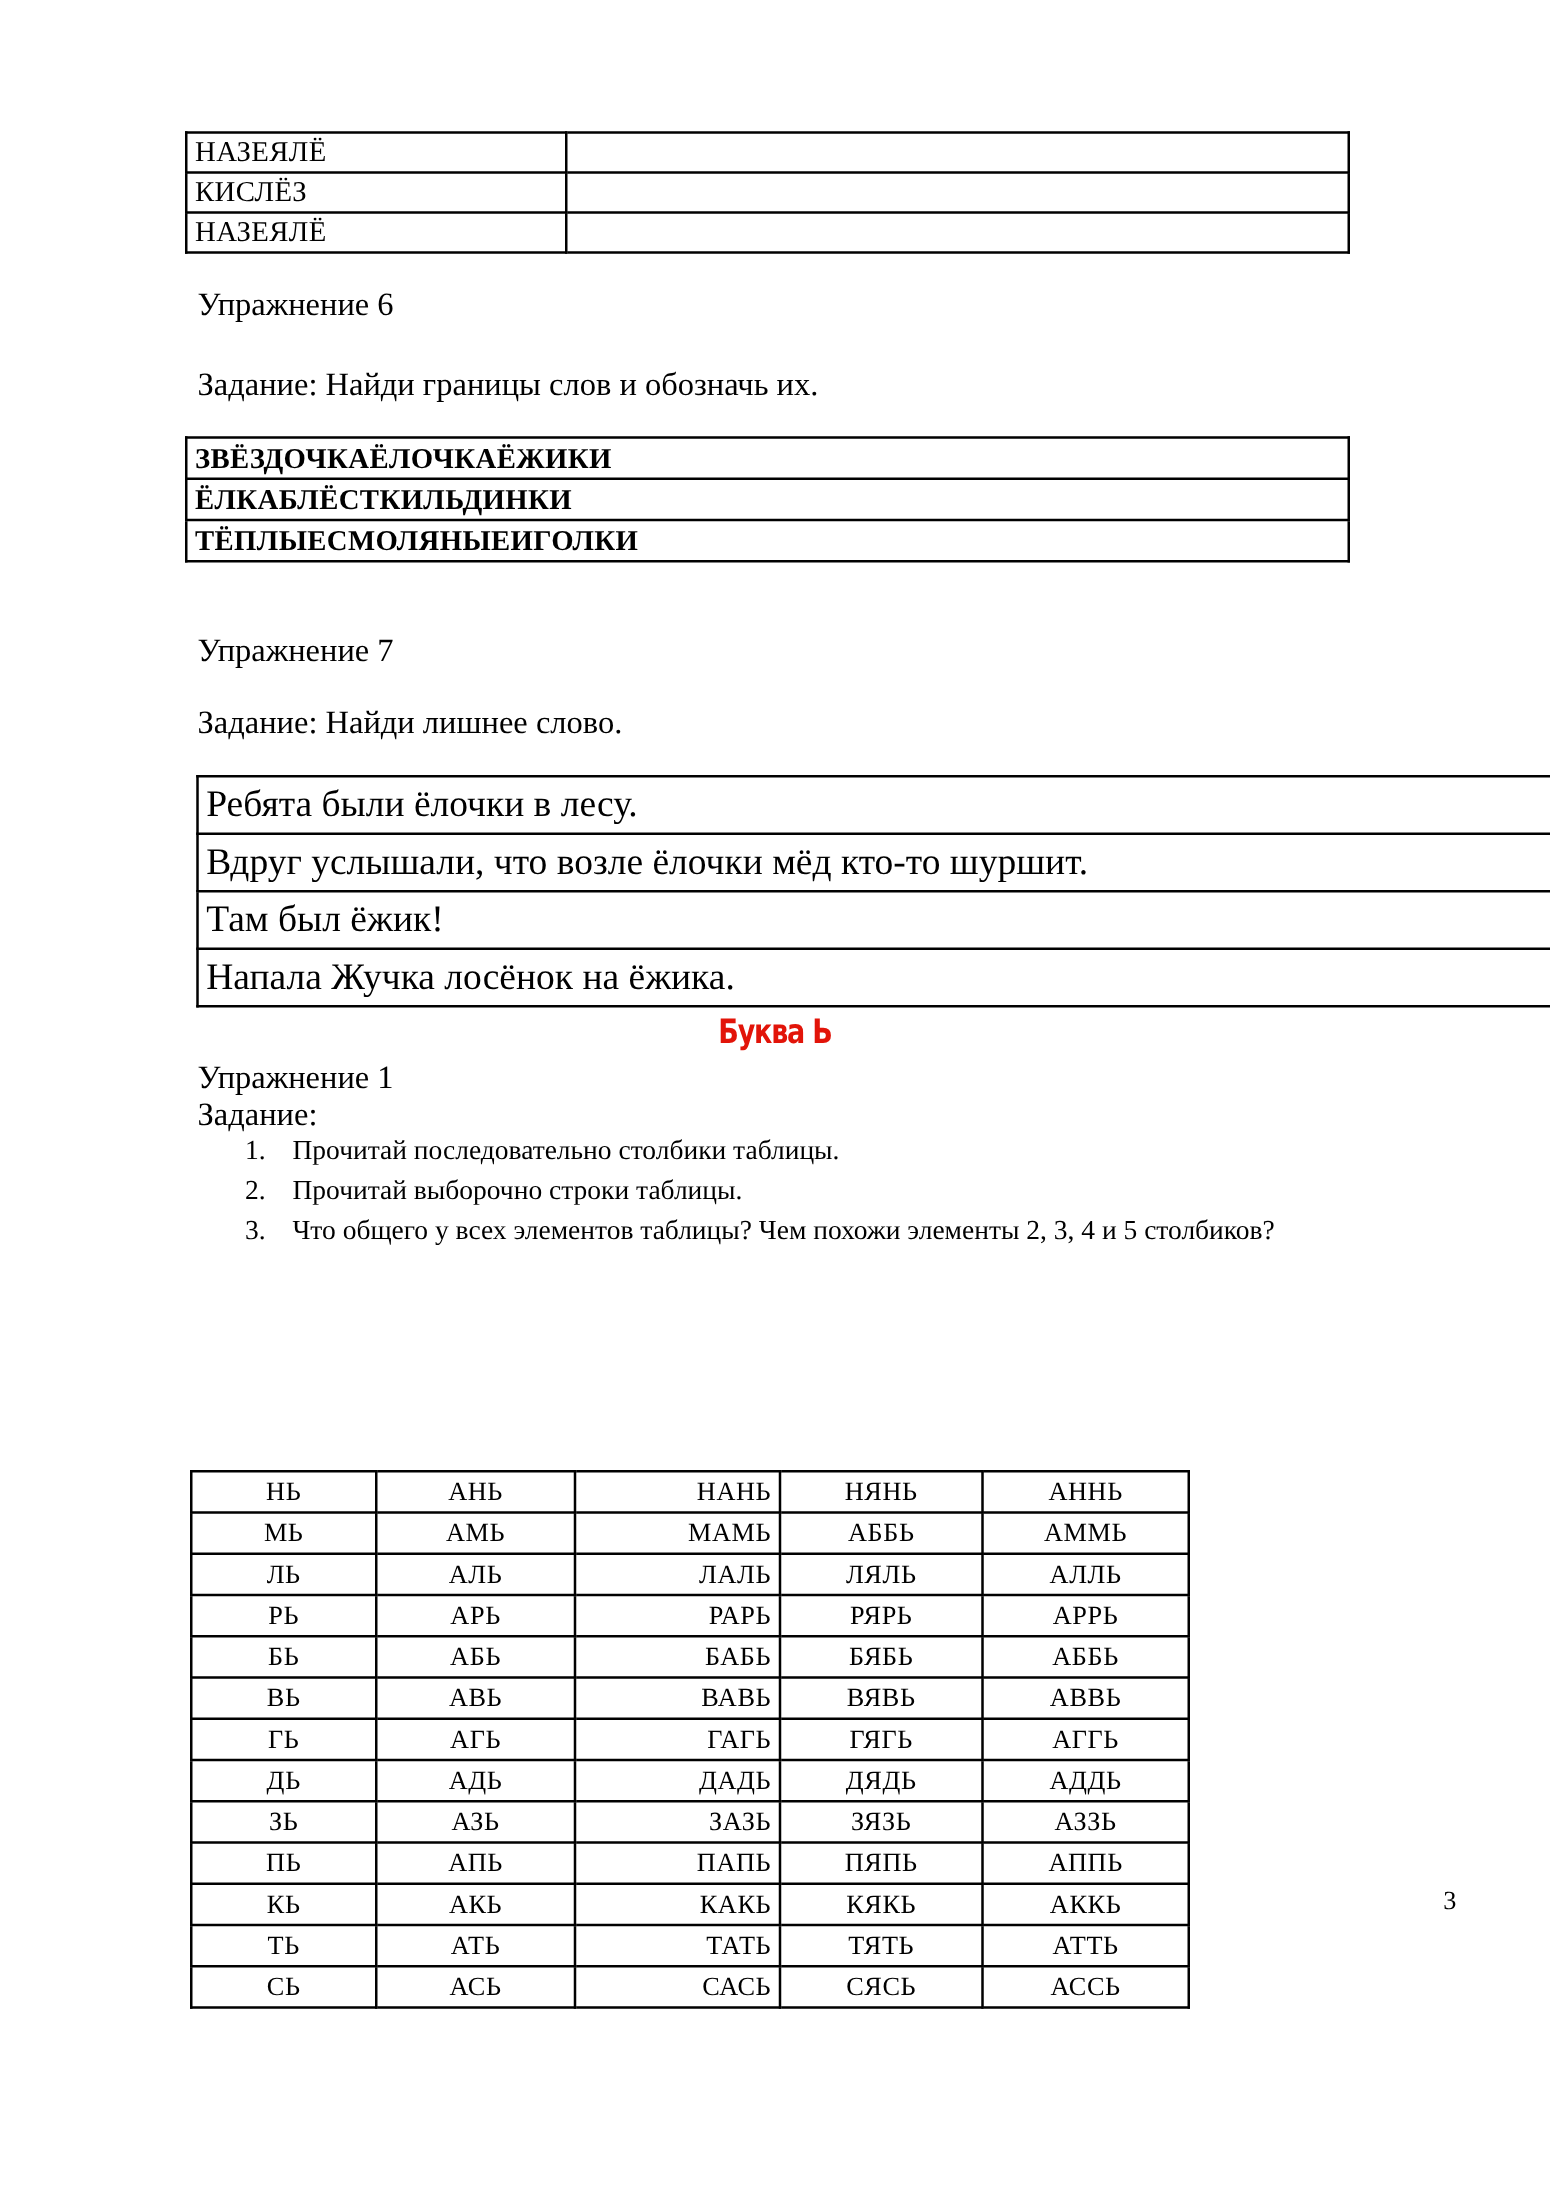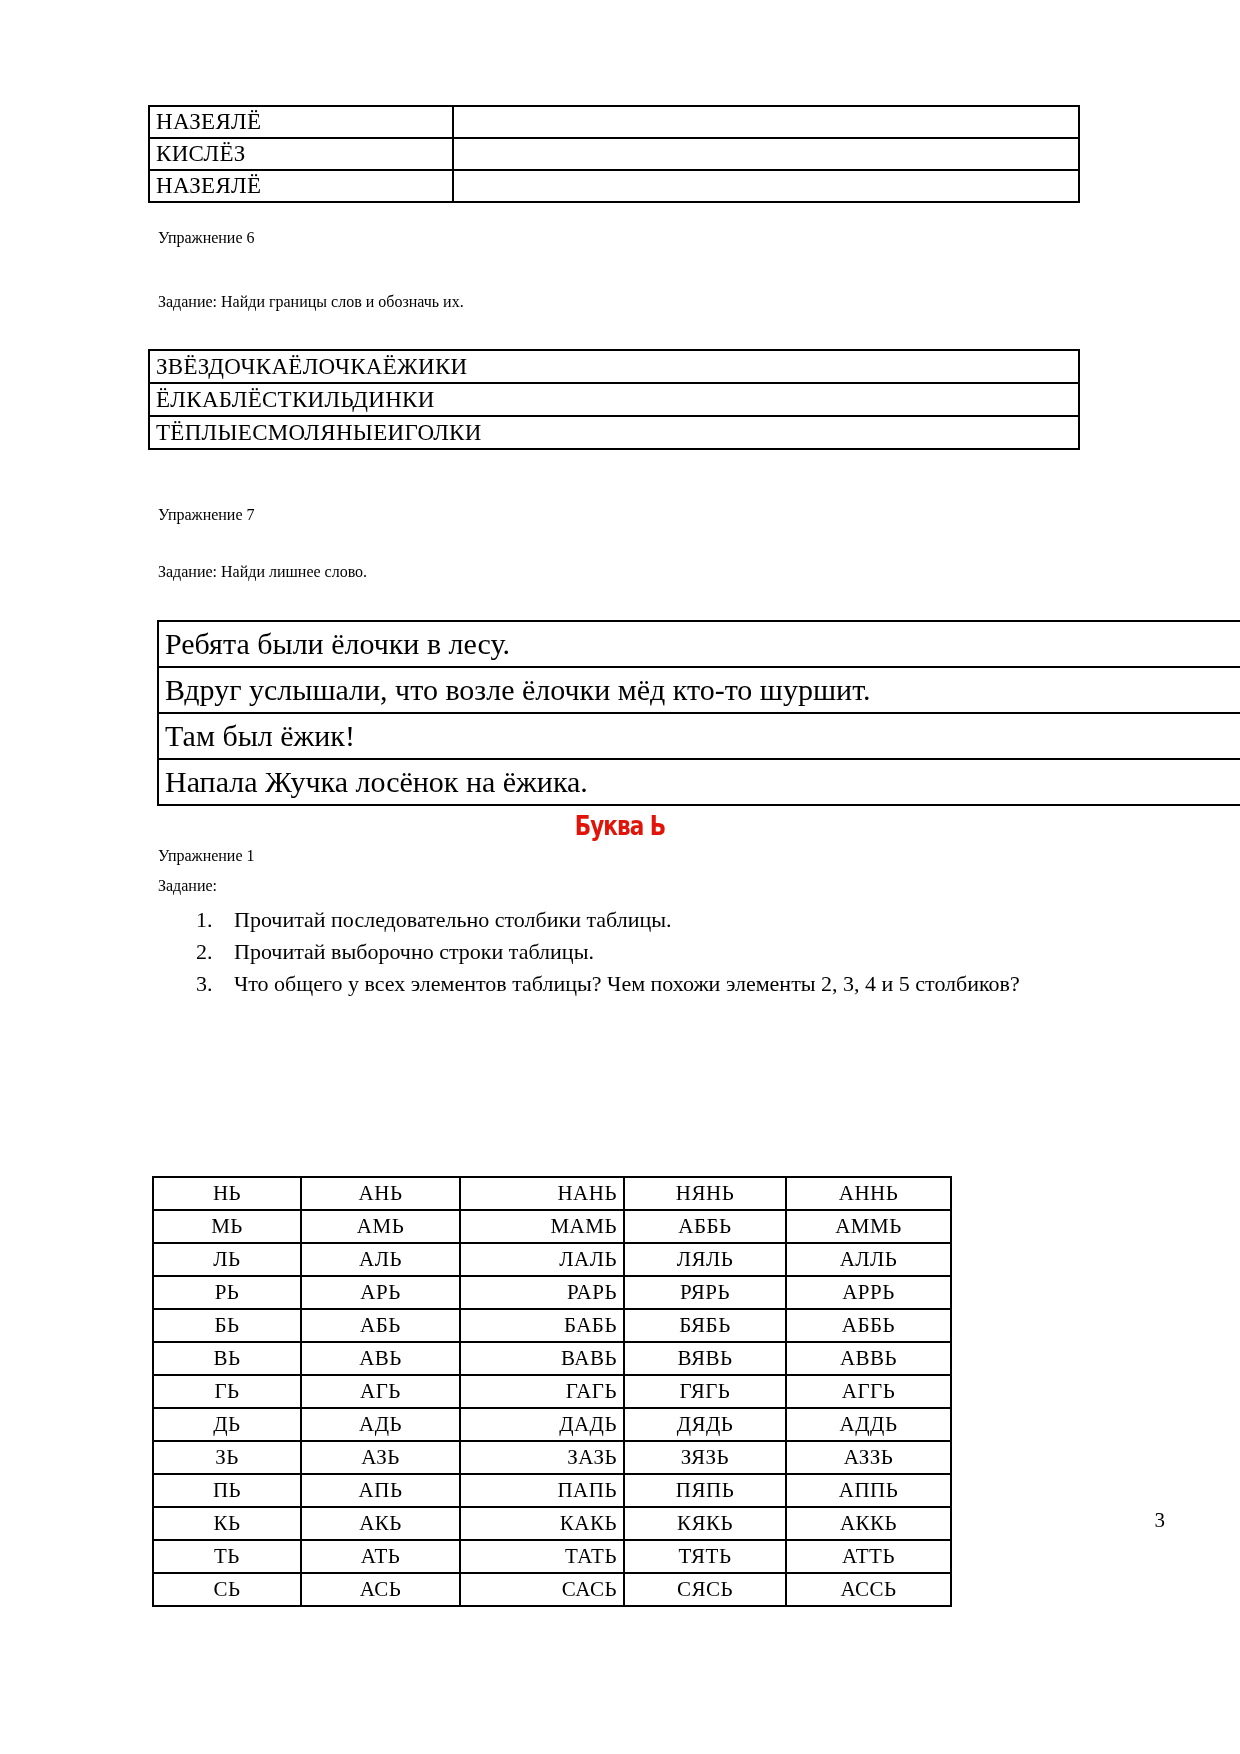--- a/index.html
+++ b/index.html
@@ -46,20 +46,21 @@
     letter-spacing: 0.3px;
   }
   .tbl-scrambled td.c1 { width: 290px; }
 
   
   .tbl-merged {
     position: absolute;
     left: 148px;
     top: 349px;
     width: 932px;
+    font-weight: bold;
   }
   .tbl-merged td {
     height: 31px;
     font-size: 23px;
     letter-spacing: 0.3px;
   }
 
   
   .tbl-sentences {
     position: absolute;
@@ -89,21 +90,21 @@
   }
   .tbl-syllables td.col1 { width: 134px; }
   .tbl-syllables td.col2 { width: 145px; }
   .tbl-syllables td.col3 { width: 150px; text-align: right; }
   .tbl-syllables td.col4 { width: 148px; }
   .tbl-syllables td.col5 { width: 151px; }
 
   
   .para {
     position: absolute;
-    font-size: 16px;
+    font-size: 26px;
     line-height: 1.25;
     white-space: nowrap;
   }
   .p-ex6      { left: 158px; top: 228px; }
   .p-task6    { left: 158px; top: 292px; text-align: center; }
   .p-ex7      { left: 158px; top: 505px; }
   .p-task7    { left: 158px; top: 562px; }
   .p-ex1      { left: 158px; top: 846px; }
   .p-task1    { left: 158px; top: 876px; }
 

